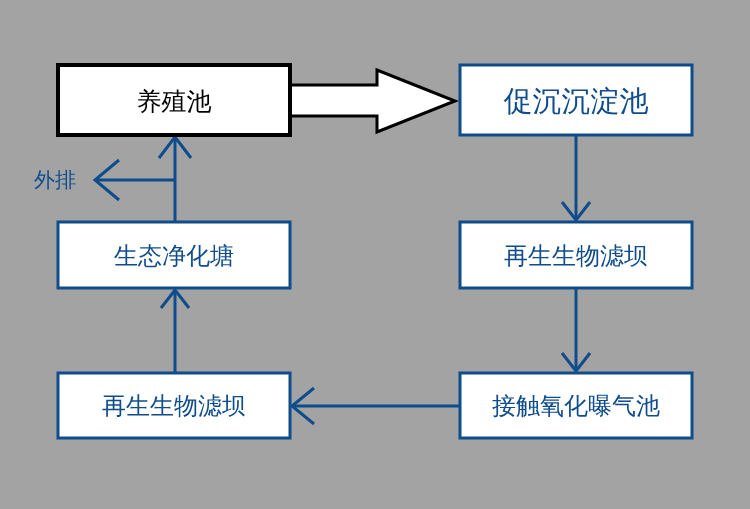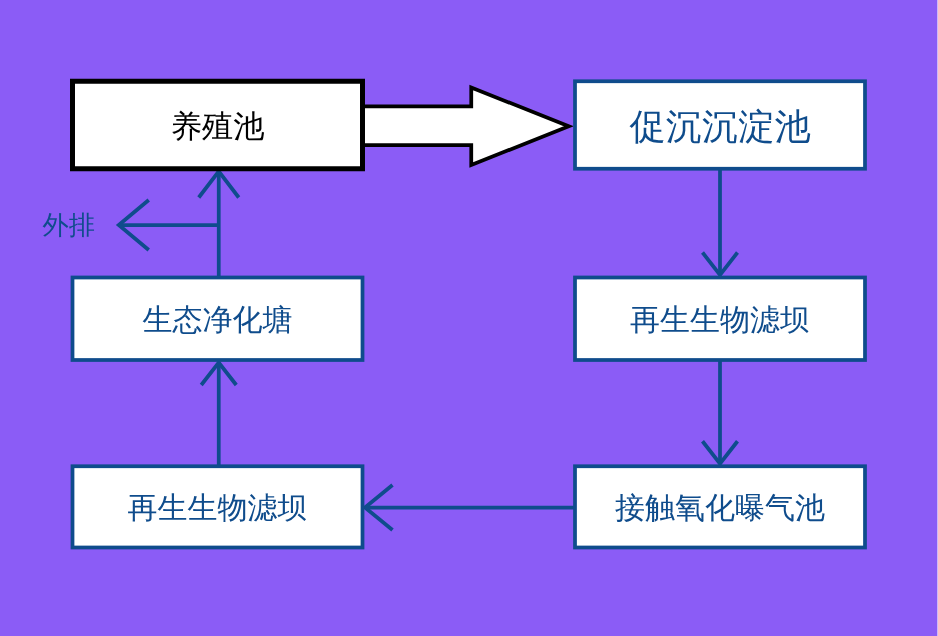--- a/index.html
+++ b/index.html
@@ -10,21 +10,21 @@
   body {
     width: 750px;
     height: 509px;
     font-family: "DejaVu Sans", "Liberation Sans", sans-serif;
     overflow: hidden;
   }
   #canvas {
     position: relative;
     width: 750px;
     height: 509px;
-    background: #8b5cf6;
+    background: #a3a3a3;
   }
   svg.flow {
     position: absolute;
     left: 0;
     top: 0;
     width: 750px;
     height: 509px;
   }
   .node-rect {
     fill: #ffffff;

